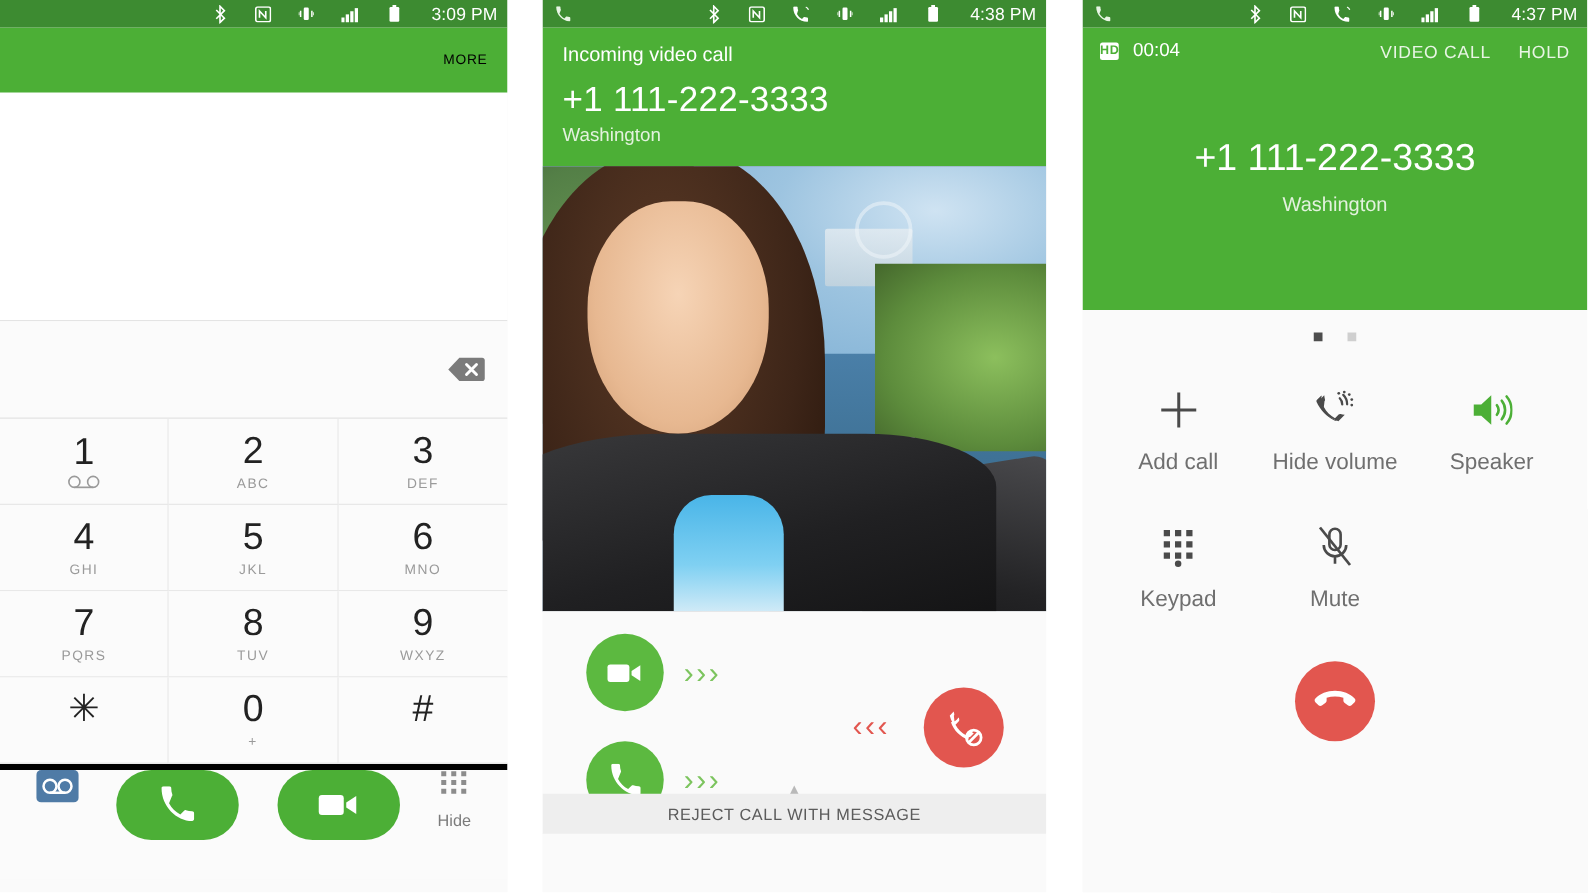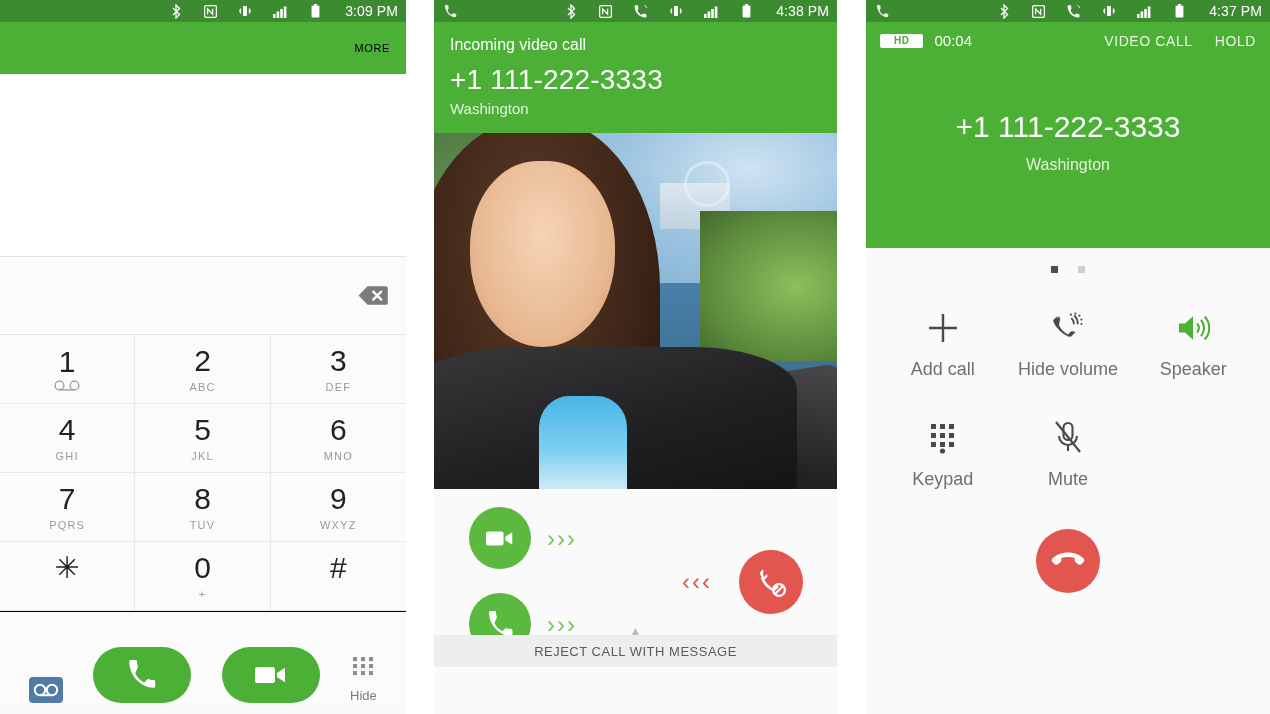--- a/index.html
+++ b/index.html
@@ -104,22 +104,22 @@
   }
   .key .s {
     font-size: 11px; color: #9a9a9a; letter-spacing: 1.2px;
     margin-top: 5px; height: 12px; line-height: 12px;
   }
   .key .s.vm { margin-top: 3px; }
 
   .dialer-actions {
     height: 92px;
     background: #fbfbfb;
-    border-top: 1px solid #000000;
-    display: flex; align-items: flex-end; justify-content: space-around;
+    border-top: 5px solid #000000;
+    display: flex; align-items: flex-start; justify-content: space-around;
     padding: 0 14px;
   }
   .vm-btn { cursor: pointer; line-height: 0; }
   .pill {
     width: 98px; height: 56px;
     border-radius: 28px;
     background: #4caf36;
     display: flex; align-items: center; justify-content: center;
     cursor: pointer;
   }
@@ -245,21 +245,21 @@
 
   
   .act-head { height: 226px; position: relative; }
   .act-topbar {
     display: flex; align-items: center;
     padding: 10px 14px 0 14px;
   }
   .hd-badge {
     background: #ffffff; color: #4caf36;
     font-size: 10px; font-weight: bold; letter-spacing: .5px;
-    padding: 1px 14px; border-radius: 2px; line-height: 12px;
+    padding: 1px 0; border-radius: 2px; line-height: 12px;
   }
   .act-timer { font-size: 15px; color: #ffffff; margin-left: 11px; }
   .act-topbar .sp { flex: 1; }
   .act-link {
     font-size: 14px; color: #e8f5e4; letter-spacing: .6px;
     margin-left: 22px; cursor: pointer;
   }
   .act-number {
     position: absolute; left: 0; right: 0; top: 88px;
     text-align: center; font-size: 30px; color: #ffffff;

